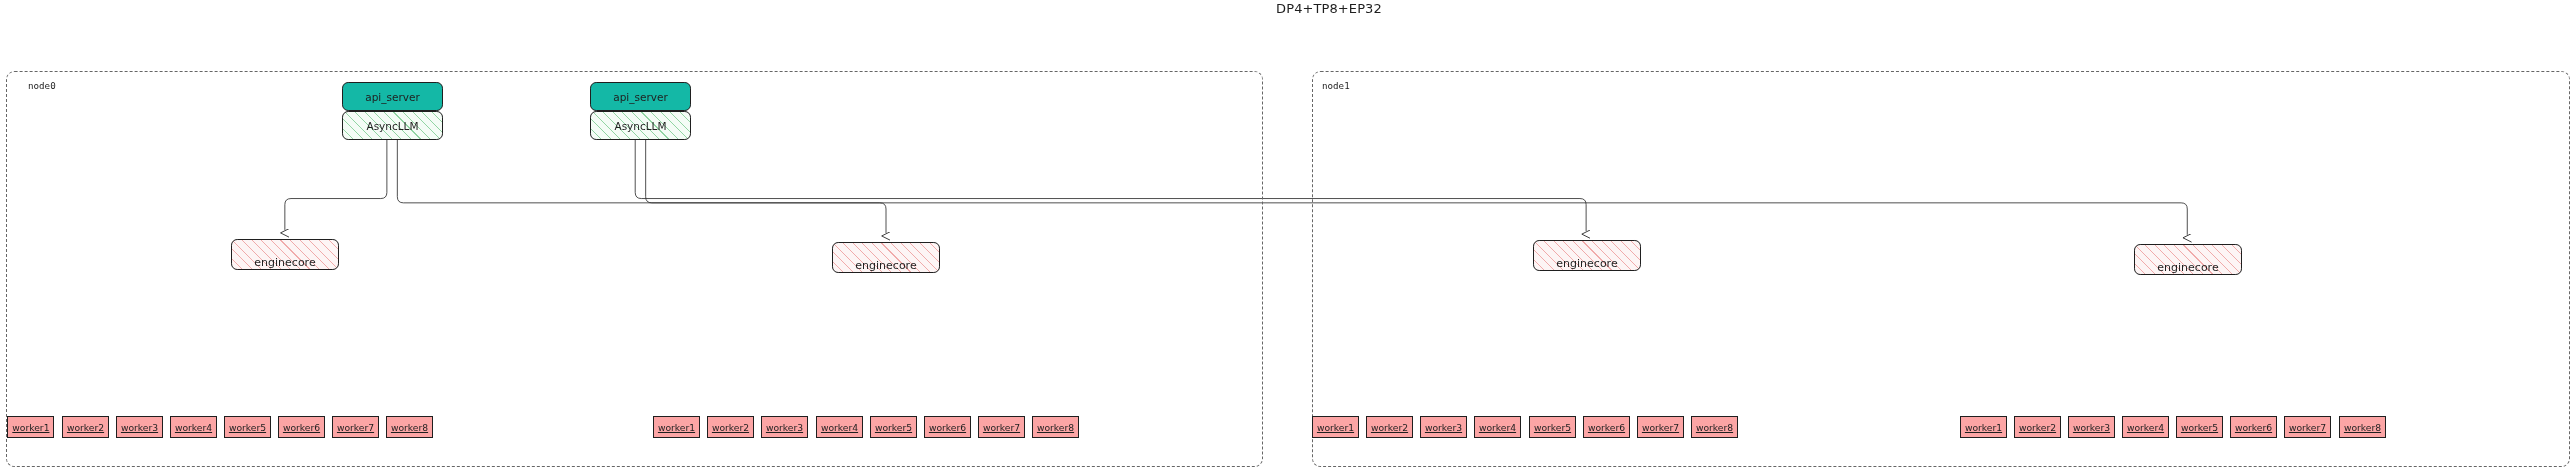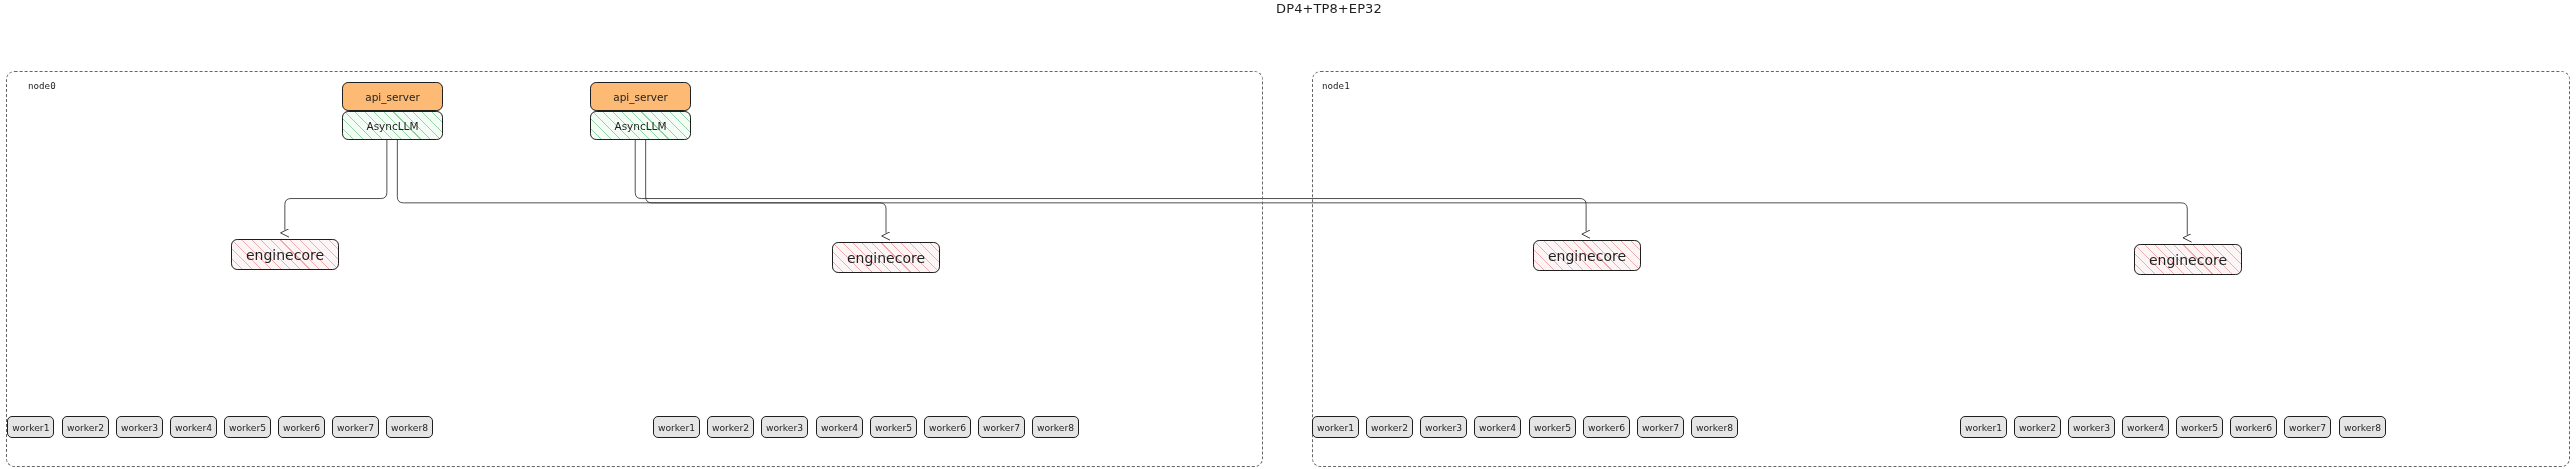--- a/index.html
+++ b/index.html
@@ -59,51 +59,53 @@
     border-radius: 6.2px;
     display: flex;
     align-items: center;
     justify-content: center;
     font-family: "DejaVu Sans", sans-serif;
     color: #1f1f1f;
     white-space: nowrap;
     background: #ffffff;
   }
   .box.api-server {
-    background: #fdba74;
+    background: #14b8a6;
     font-size: 10.5px;
   }
   .box.asyncllm {
     font-size: 10.5px;
     background-color: #f4fcf6;
     background-image: repeating-linear-gradient(
       45deg,
       rgba(64, 180, 95, 0.55) 0px,
       rgba(64, 180, 95, 0.55) 0.8px,
       rgba(0, 0, 0, 0) 0.8px,
       rgba(0, 0, 0, 0) 6.8px
     );
     text-align: center;
   }
   .box.enginecore {
-    font-size: 14px;
+    font-size: 11px;
     background-color: #fdf5f5;
     background-image: repeating-linear-gradient(
       45deg,
       rgba(230, 110, 110, 0.55) 0px,
       rgba(230, 110, 110, 0.55) 0.8px,
       rgba(0, 0, 0, 0) 0.8px,
       rgba(0, 0, 0, 0) 6.8px
     );
+    align-items: flex-end;
   }
   .box.worker {
     font-size: 9.2px;
     border-width: 1.2px;
-    border-radius: 5px;
-    background: #e5e5e5;
+    border-radius: 0;
+    background: #fca5a5;
+    text-decoration: underline;
   }
   .box-label {
     pointer-events: none;
   }
 </style>
 </head>
 <body>
 
 <div id="canvas">
 

